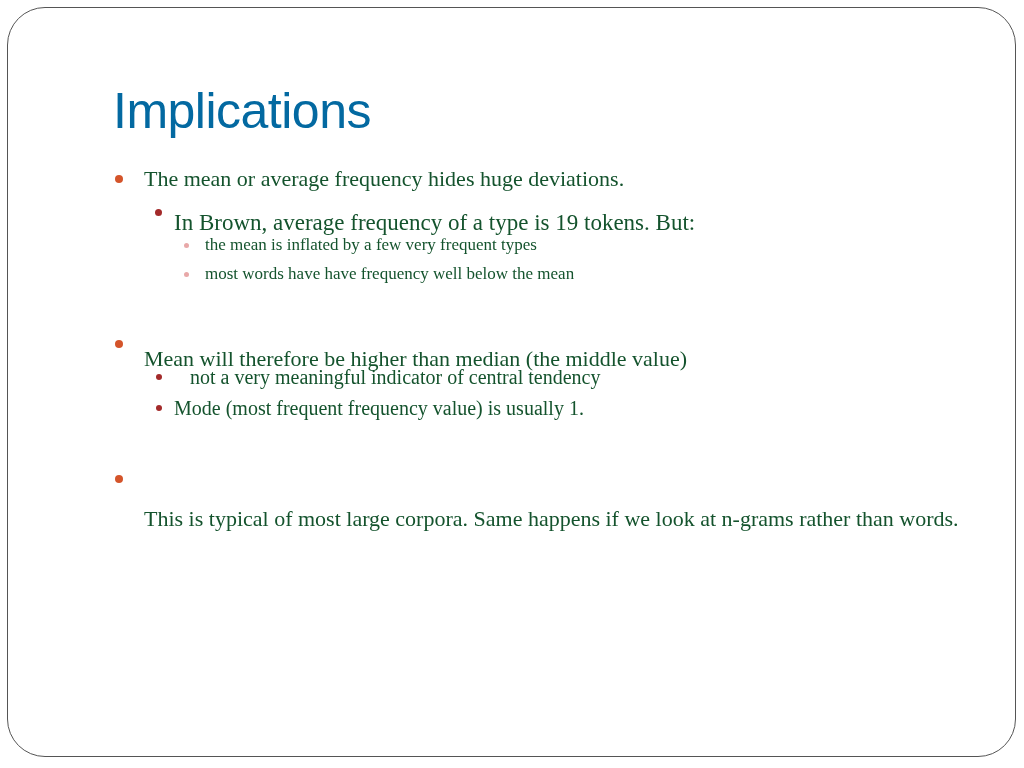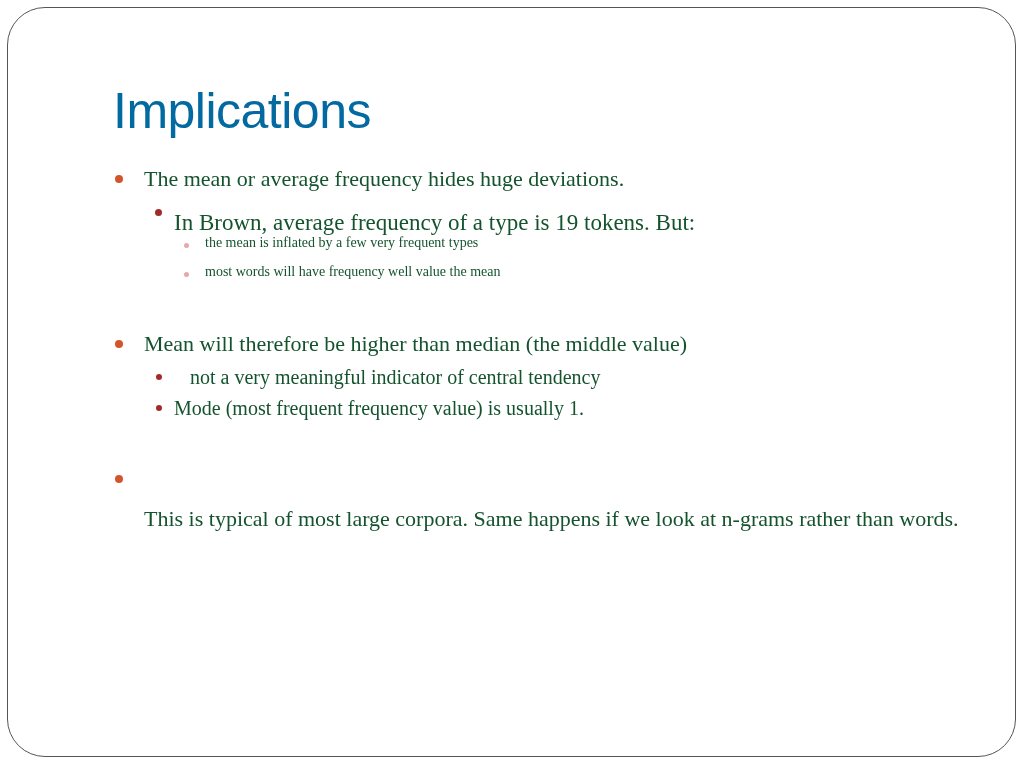--- a/index.html
+++ b/index.html
@@ -15,45 +15,45 @@
     position: absolute; left: 113px; top: 86px; margin: 0;
     font-family: "Liberation Sans", "DejaVu Sans", sans-serif;
     font-size: 50px; font-weight: normal; color: #0369a1; letter-spacing: -0.5px; line-height: 1;
   }
   .content { position: absolute; left: 0; top: 0; width: 1024px; }
   .item { position: absolute; color: #14532d; line-height: 1.2; }
   .bullet { position: absolute; border-radius: 50%; }
   .l1 { font-size: 22px; }
   .l2a { font-size: 23px; }
   .l2 { font-size: 20px; }
-  .l3 { font-size: 14px; }
+  .l3 { font-size: 17px; }
 </style>
 </head>
 <body>
 
 <div class="frame"></div>
 
 <h1 class="title">Implications</h1>
 
 <div class="content">
 
   <span class="bullet" style="left:115px;top:175px;width:8px;height:8px;background:#d4542a;"></span>
   <div class="item l1" style="left:144px;top:166px;">The mean or average frequency hides huge deviations.</div>
 
   <span class="bullet" style="left:155px;top:209px;width:7px;height:7px;background:#a32a2a;"></span>
   <div class="item l2a" style="left:174px;top:209px;font-family:Liberation Serif, serif;">In Brown, average frequency of a type is 19 tokens. But:</div>
 
   <span class="bullet" style="left:184px;top:243px;width:5px;height:5px;background:#e8a8a8;"></span>
   <div class="item l3" style="left:205px;top:235px;">the mean is inflated by a few very frequent types</div>
 
   <span class="bullet" style="left:184px;top:272px;width:5px;height:5px;background:#e8a8a8;"></span>
-  <div class="item l3" style="left:205px;top:264px;">most words will have frequency well value the mean</div>
+  <div class="item l3" style="left:205px;top:264px;">most words have have frequency well below the mean</div>
 
   <span class="bullet" style="left:115px;top:340px;width:8px;height:8px;background:#d4542a;"></span>
-  <div class="item l1" style="left:144px;top:331px;">Mean will therefore be higher than median (the middle value)</div>
+  <div class="item l1" style="left:144px;top:346px;">Mean will therefore be higher than median (the middle value)</div>
 
   <span class="bullet" style="left:156px;top:374px;width:6px;height:6px;background:#a32a2a;"></span>
   <div class="item l2" style="left:190px;top:365px;">not a very meaningful indicator of central tendency</div>
 
   <span class="bullet" style="left:156px;top:405px;width:6px;height:6px;background:#a32a2a;"></span>
   <div class="item l2" style="left:174px;top:396px;">Mode (most frequent frequency value) is usually 1.</div>
 
   <span class="bullet" style="left:115px;top:475px;width:8px;height:8px;background:#d4542a;"></span>
   <div class="item l1" style="left:144px;top:466px;width:830px;margin-top:40px;">This is typical of most large corpora. Same happens if we look at n-grams rather than words.</div>
 

